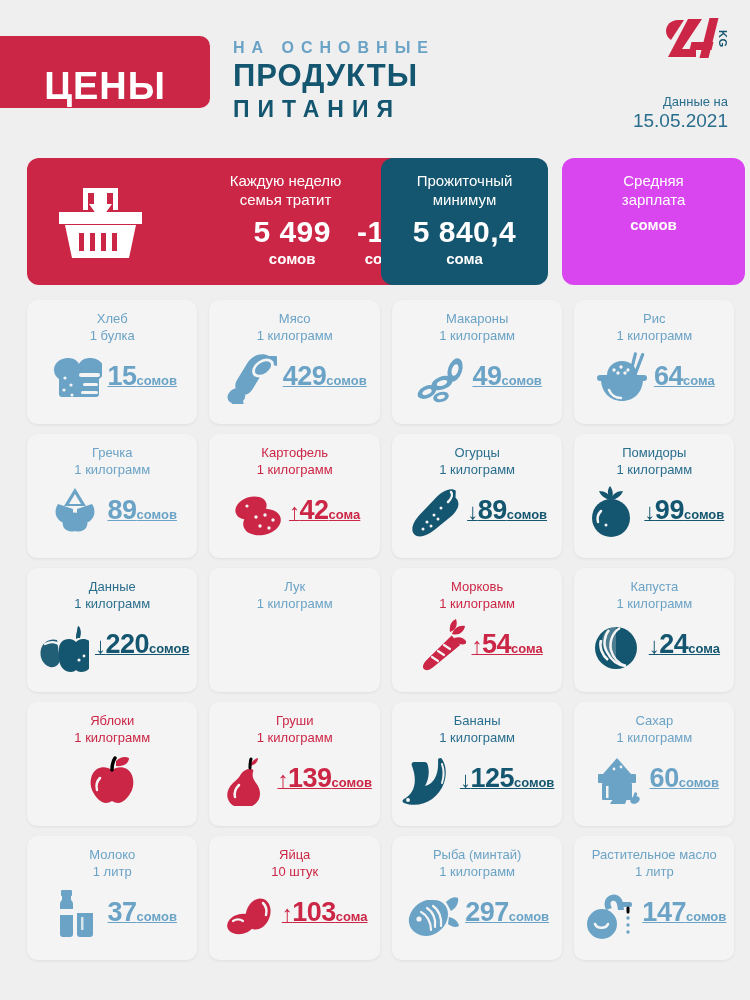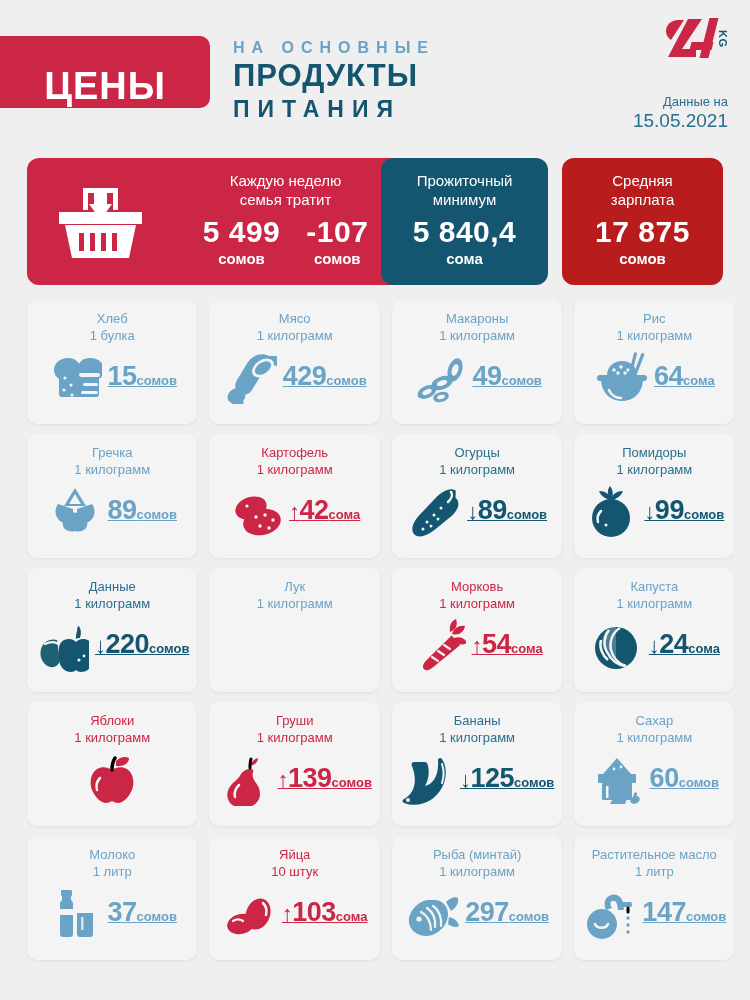--- a/index.html
+++ b/index.html
@@ -42,27 +42,27 @@
     text-align:right; color:#2A6E8E; line-height:19px;
   }
   .date-label { font-size:13px; }
   .date-value { font-size:19px; }
 
   
   .summary { position:absolute; left:0; top:158px; width:750px; height:127px; }
   .sum-card { position:absolute; border-radius:12px; color:#fff; }
   .sum-basket { left:27px; top:0; width:392px; height:127px; background:var(--red); }
   .sum-min    { left:381px; top:0; width:167px; height:127px; background:#14566F; }
-  .sum-sal    { left:562px; top:0; width:161px; height:127px; background:#b91c1c; }
+  .sum-sal    { left:562px; top:0; width:183px; height:127px; background:#d946ef; }
   .sum-label {
     text-align:center; font-size:15px; line-height:19px; padding-top:13px;
   }
   .sum-basket .sum-label { padding-left:125px; }
   .sum-nums { display:flex; justify-content:center; gap:26px; margin-top:6px; }
-  .sum-basket .sum-nums { padding-left:125px; }
+  .sum-basket .sum-nums { padding-left:125px;justify-content:flex-end; }
   .sum-num { text-align:center; }
   .sum-num .big { font-size:30px; font-weight:bold; line-height:34px; letter-spacing:0.5px; }
   .sum-num .unit { font-size:15px; font-weight:bold; line-height:19px; }
   .basket-icon { position:absolute; left:26px; top:26px; width:95px; height:78px; }
 
   
   .grid {
     position:absolute; left:27px; top:300px;
     width:696px;
     display:grid; grid-template-columns:repeat(4,1fr);
@@ -187,21 +187,20 @@
       </div>
     </div>
 
     <div class="sum-card sum-sal">
       <div class="sum-label">
         <div>Средняя</div>
         <div>зарплата</div>
       </div>
       <div class="sum-nums">
         <div class="sum-num">
-          <div class="big">17 875</div>
           <div class="unit">сомов</div>
         </div>
       </div>
     </div>
   </div>
 
   <div class="grid" id="product-grid">
       <div class="card st-flat">
         <div class="card-title">
           <span class="nm">Хлеб</span>

